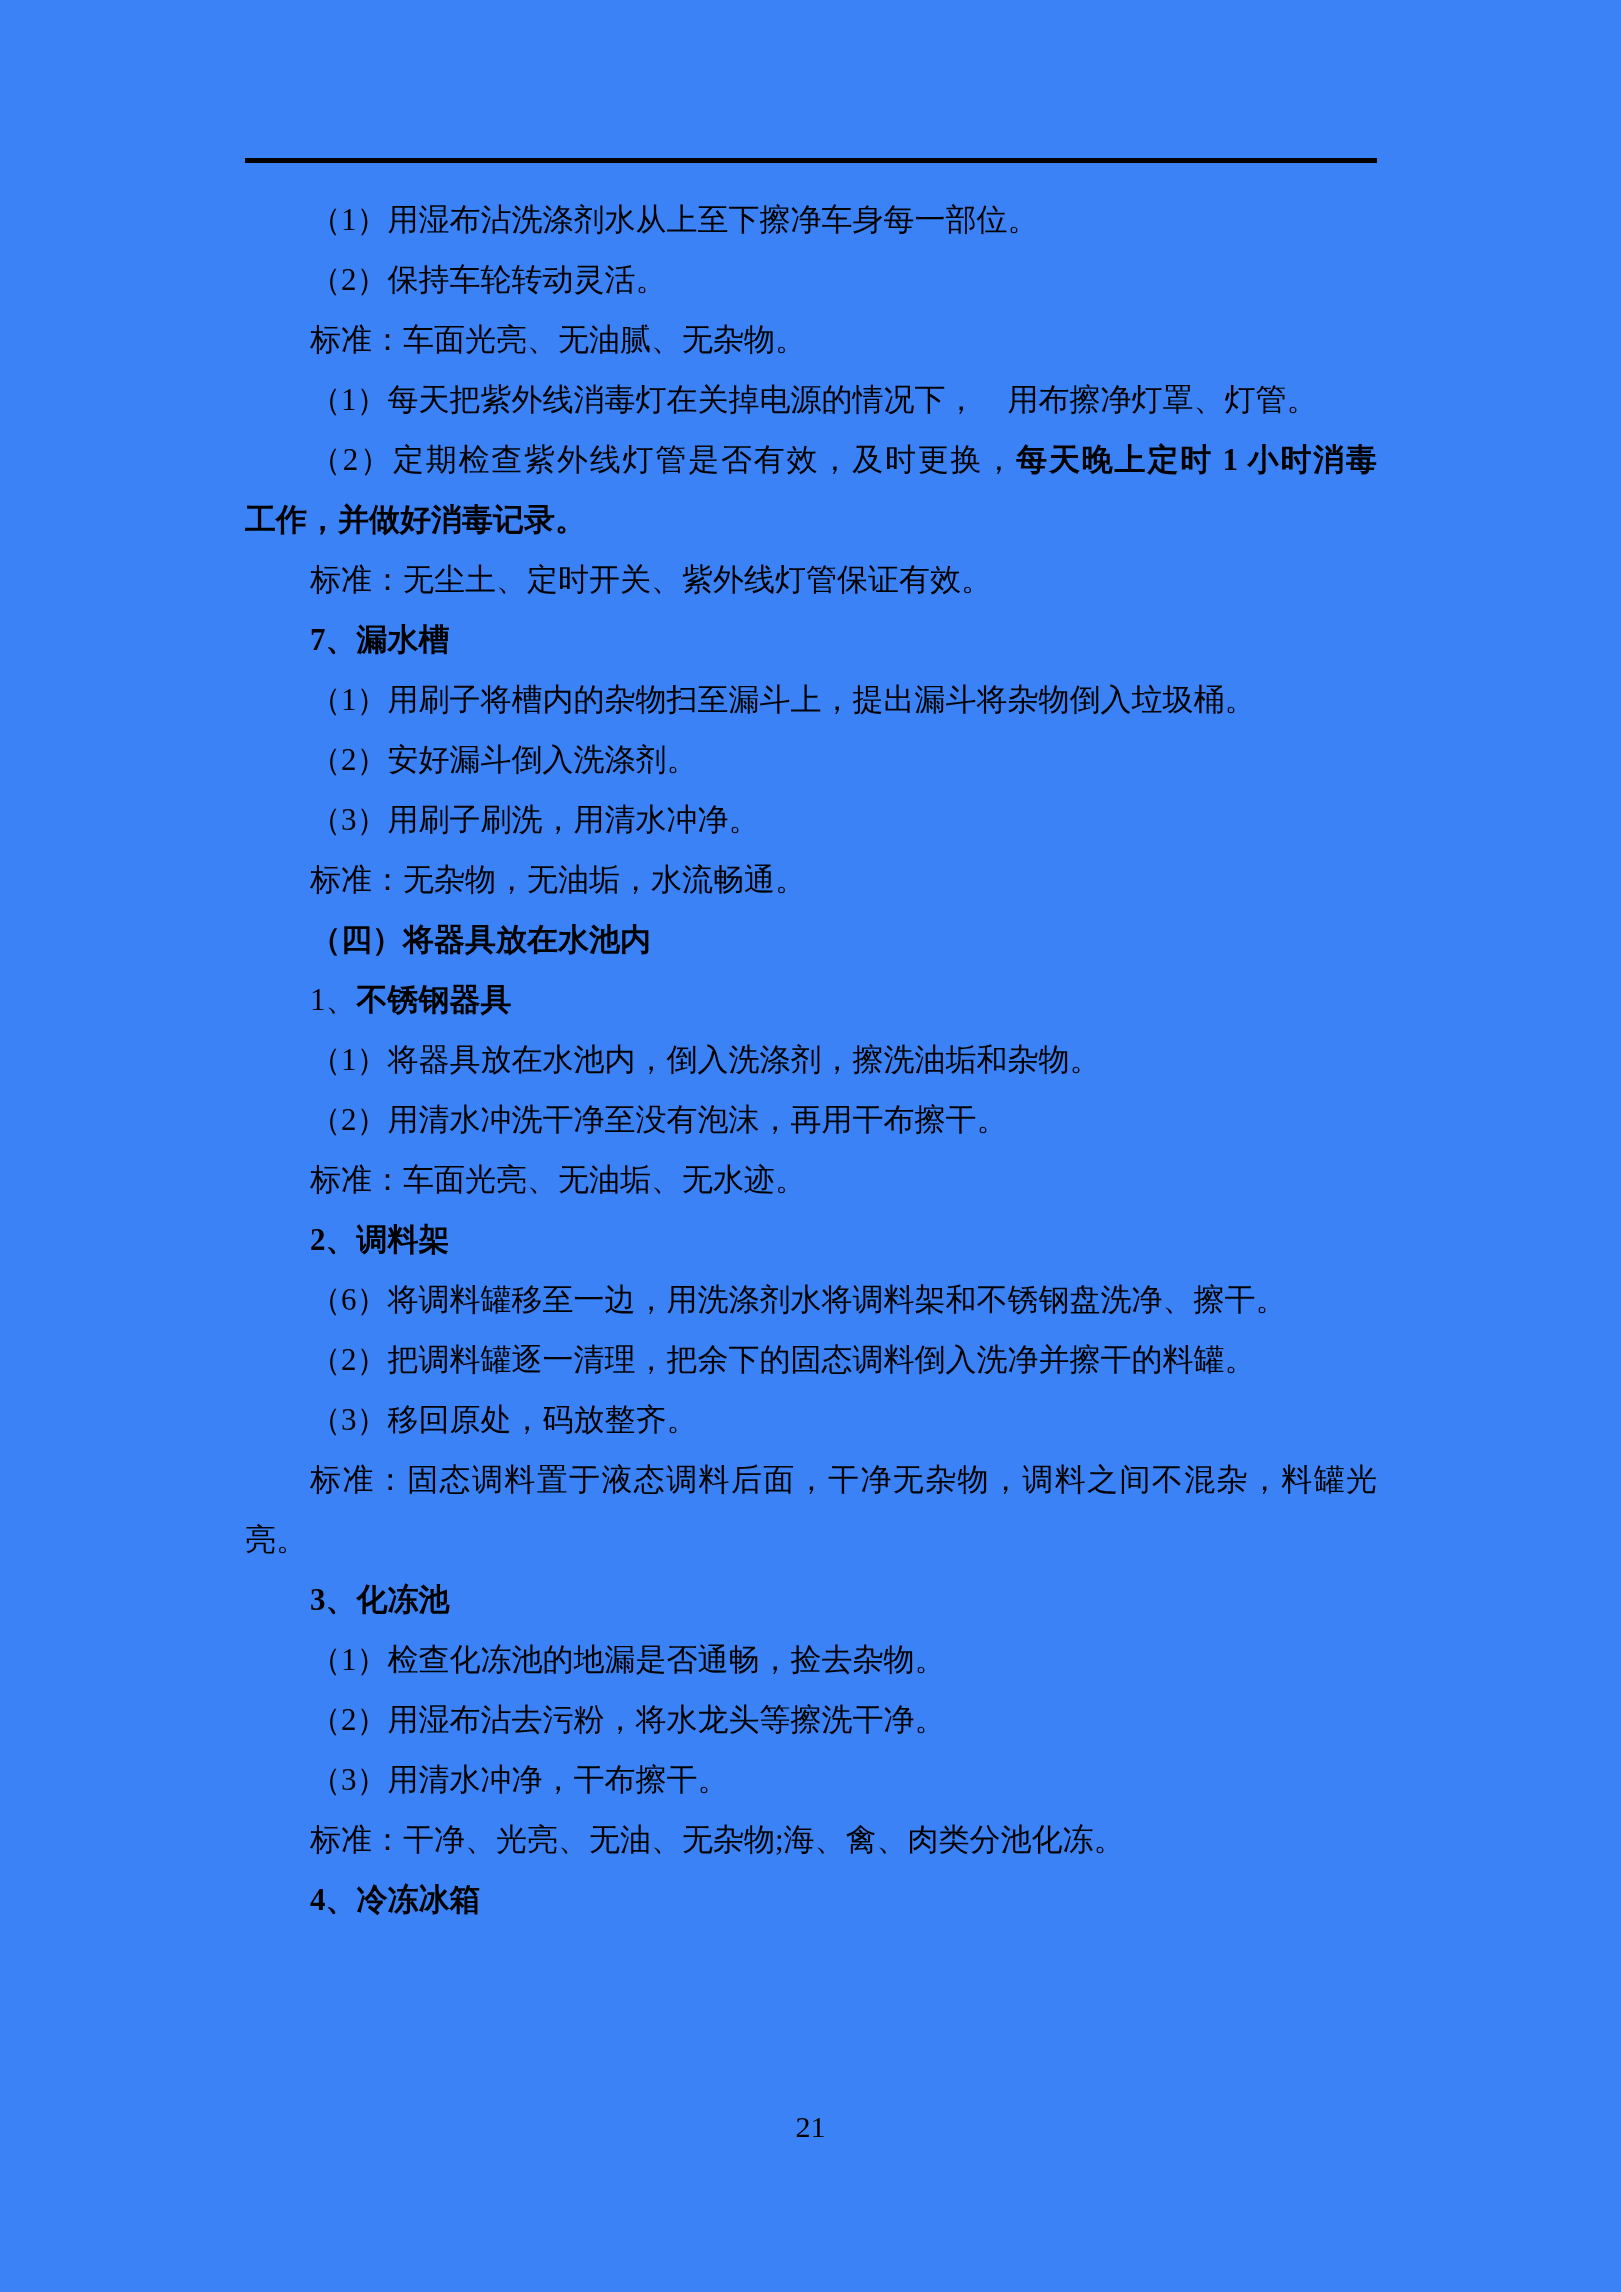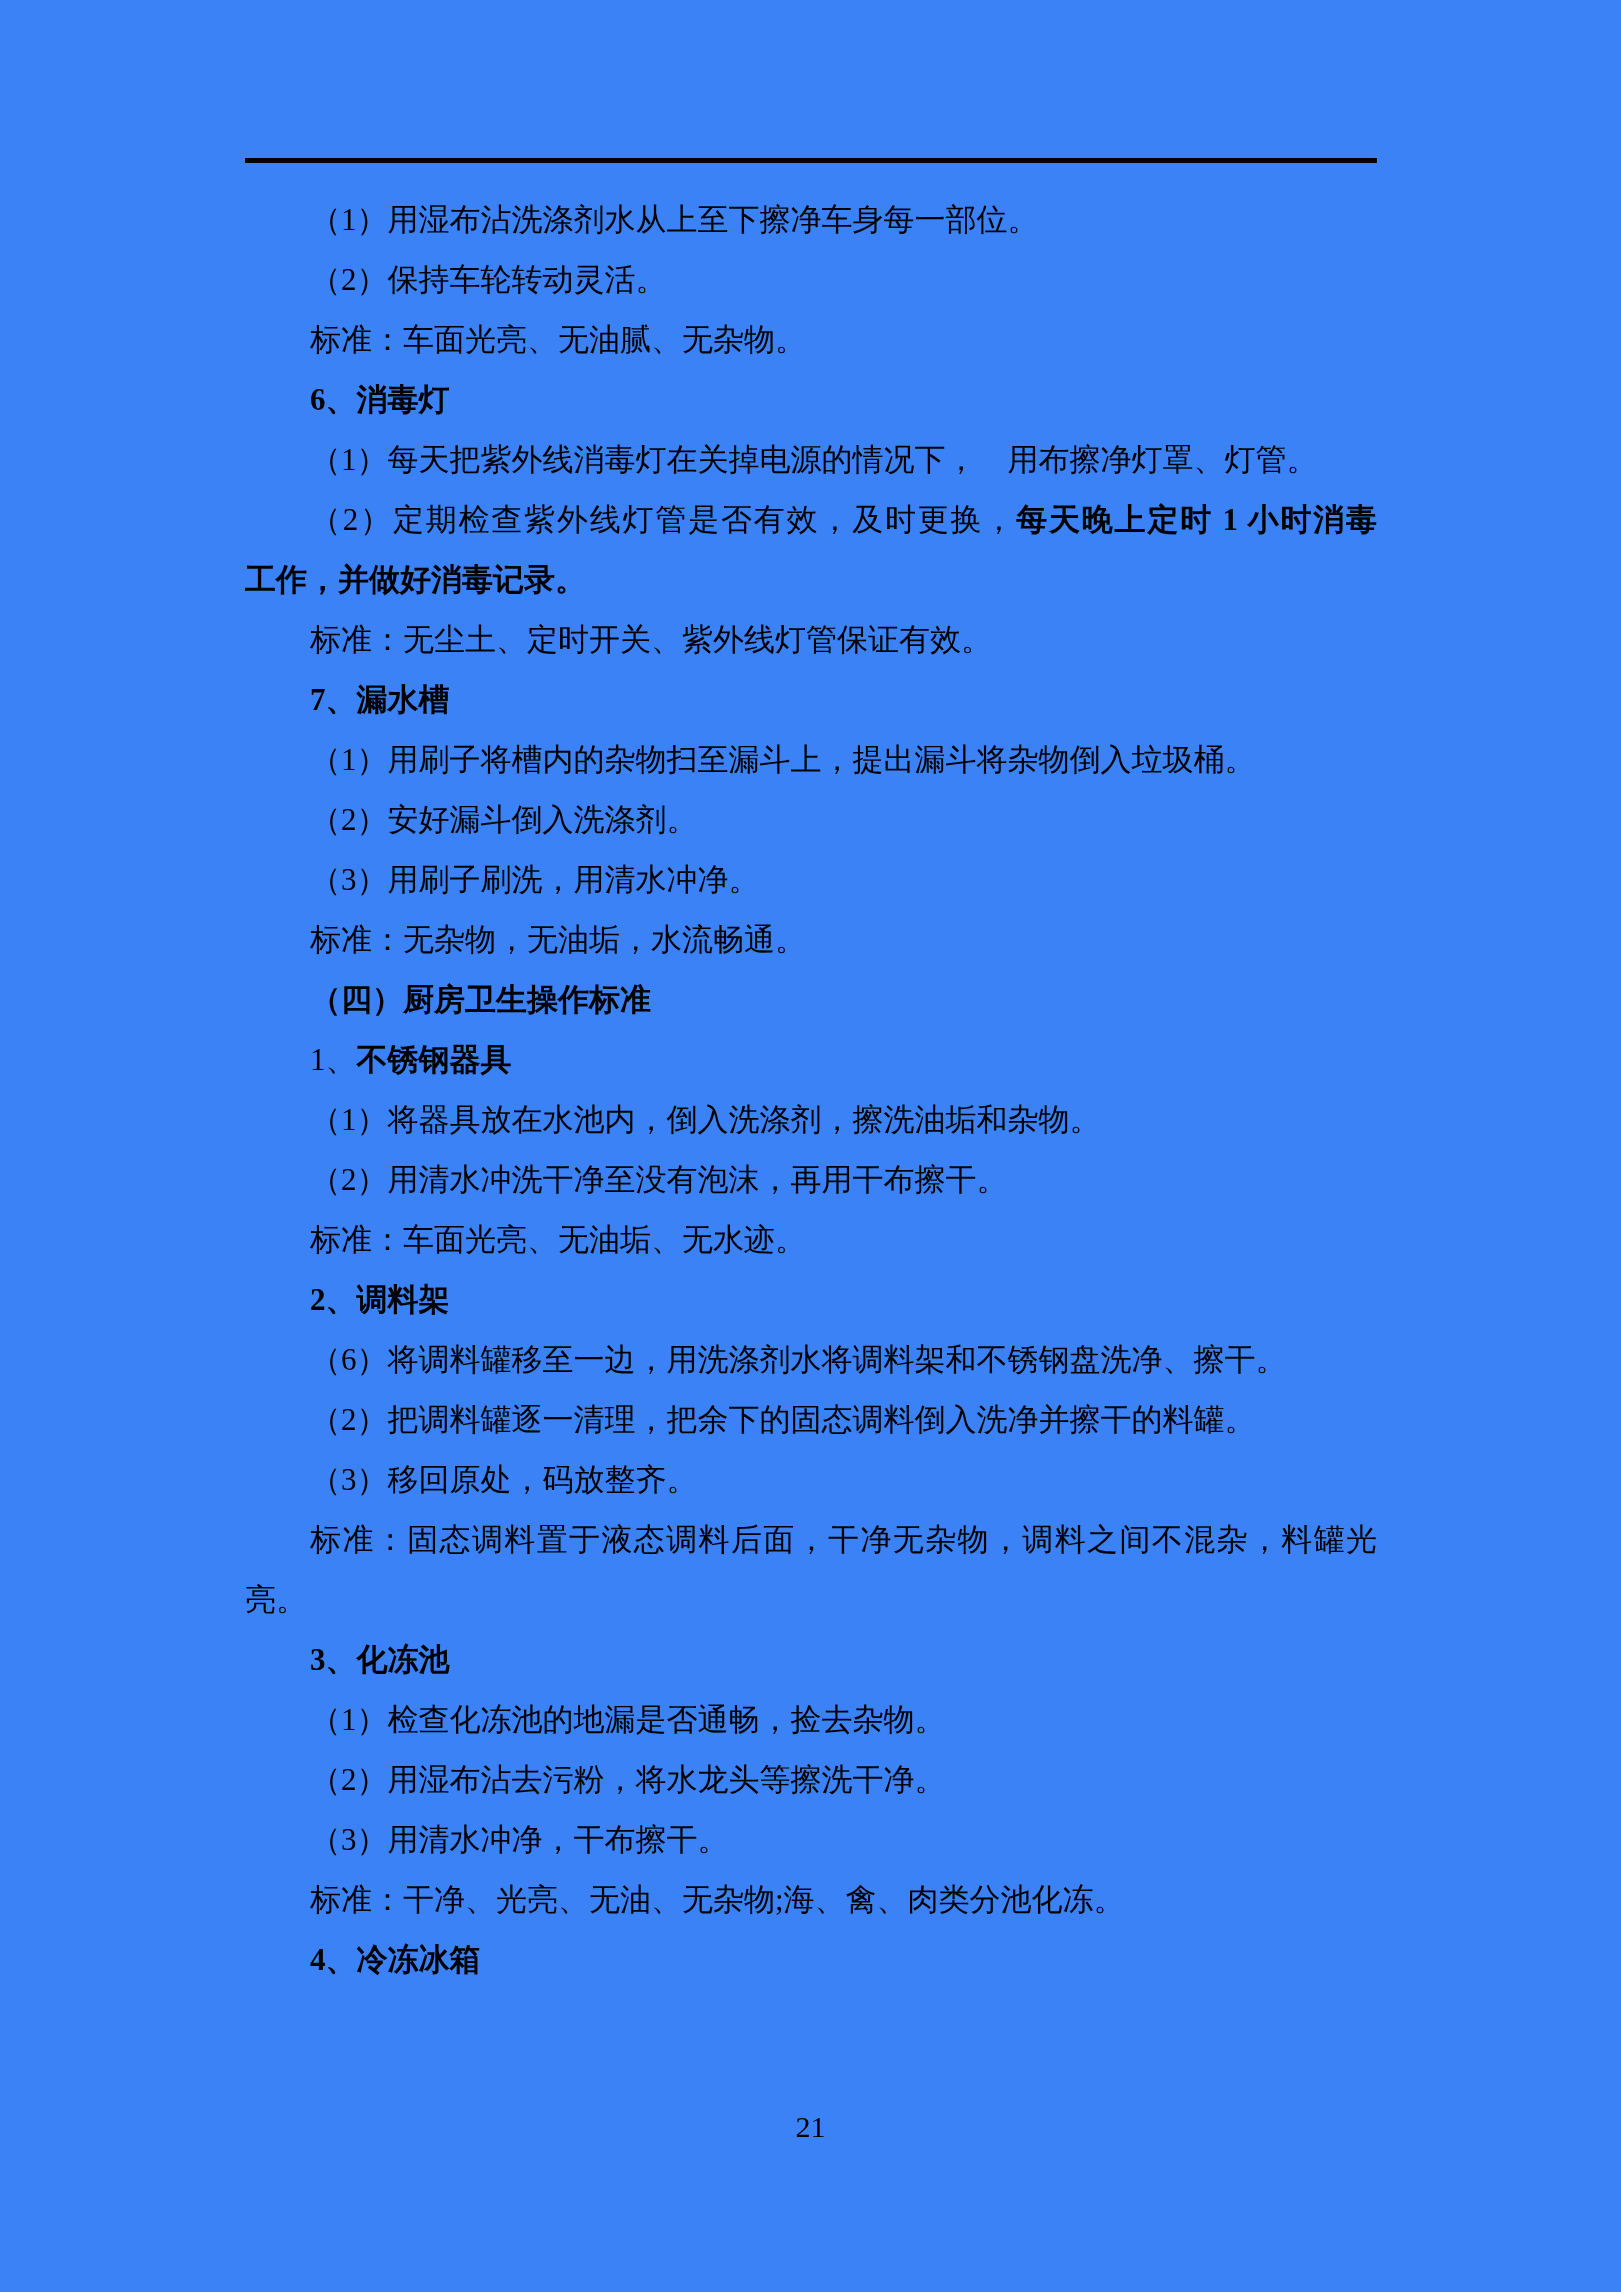--- a/index.html
+++ b/index.html
@@ -60,31 +60,30 @@
 </style>
 </head>
 <body>
 
 <div class="page">
   <div class="header-rule"></div>
   <div class="text-block" id="doc-lines">
       <div class="line indent"><span class="seg">（1）用湿布沾洗涤剂水从上至下擦净车身每一部位。</span></div>
       <div class="line indent"><span class="seg">（2）保持车轮转动灵活。</span></div>
       <div class="line indent"><span class="seg">标准：车面光亮、无油腻、无杂物。</span></div>
-      <div class="line indent"><span class="seg bold">6、消毒灯</span></div>
       <div class="line indent"><span class="seg">（1）每天把紫外线消毒灯在关掉电源的情况下，　用布擦净灯罩、灯管。</span></div>
       <div class="line indent justify"><span class="seg">（2）定期检查紫外线灯管是否有效，及时更换，</span><span class="seg bold">每天晚上定时 1 小时消毒</span></div>
       <div class="line"><span class="seg bold">工作，并做好消毒记录。</span></div>
       <div class="line indent"><span class="seg">标准：无尘土、定时开关、紫外线灯管保证有效。</span></div>
       <div class="line indent"><span class="seg bold">7、漏水槽</span></div>
       <div class="line indent"><span class="seg">（1）用刷子将槽内的杂物扫至漏斗上，提出漏斗将杂物倒入垃圾桶。</span></div>
       <div class="line indent"><span class="seg">（2）安好漏斗倒入洗涤剂。</span></div>
       <div class="line indent"><span class="seg">（3）用刷子刷洗，用清水冲净。</span></div>
       <div class="line indent"><span class="seg">标准：无杂物，无油垢，水流畅通。</span></div>
-      <div class="line indent"><span class="seg bold">（四）厨房卫生操作标准</span></div>
+      <div class="line indent"><span class="seg bold">（四）将器具放在水池内</span></div>
       <div class="line indent"><span class="seg">1、</span><span class="seg bold">不锈钢器具</span></div>
       <div class="line indent"><span class="seg">（1）将器具放在水池内，倒入洗涤剂，擦洗油垢和杂物。</span></div>
       <div class="line indent"><span class="seg">（2）用清水冲洗干净至没有泡沫，再用干布擦干。</span></div>
       <div class="line indent"><span class="seg">标准：车面光亮、无油垢、无水迹。</span></div>
       <div class="line indent"><span class="seg bold">2、调料架</span></div>
       <div class="line indent"><span class="seg">（6）将调料罐移至一边，用洗涤剂水将调料架和不锈钢盘洗净、擦干。</span></div>
       <div class="line indent"><span class="seg">（2）把调料罐逐一清理，把余下的固态调料倒入洗净并擦干的料罐。</span></div>
       <div class="line indent"><span class="seg">（3）移回原处，码放整齐。</span></div>
       <div class="line indent justify"><span class="seg">标准：固态调料置于液态调料后面，干净无杂物，调料之间不混杂，料罐光</span></div>
       <div class="line"><span class="seg">亮。</span></div>

